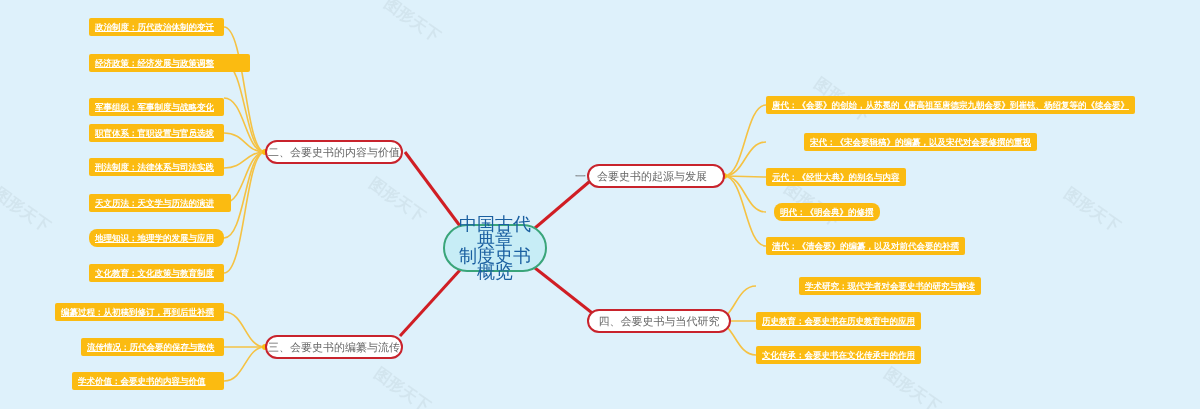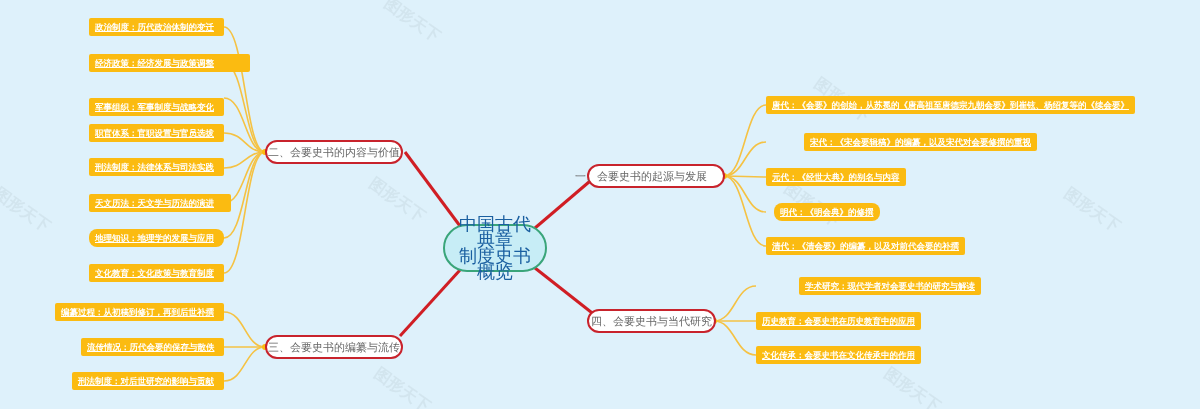--- a/index.html
+++ b/index.html
@@ -109,20 +109,20 @@
 <div class="leaf" style="left:89px;top:158px;width:135px;"><span>刑法制度：法律体系与司法实践</span></div>
 <div class="leaf" style="left:89px;top:194px;width:142px;"><span>天文历法：天文学与历法的演进</span></div>
 <div class="leaf" style="left:89px;top:229px;width:135px;border-radius:8px;"><span>地理知识：地理学的发展与应用</span></div>
 <div class="leaf" style="left:89px;top:264px;width:135px;"><span>文化教育：文化政策与教育制度</span></div>
 
 <div class="branch" style="left:265px;top:335px;width:138px;">
   <span>三、会要史书的编纂与流传</span>
 </div>
 <div class="leaf" style="left:55px;top:303px;width:169px;"><span>编纂过程：从初稿到修订，再到后世补撰</span></div>
 <div class="leaf" style="left:81px;top:338px;width:143px;"><span>流传情况：历代会要的保存与散佚</span></div>
-<div class="leaf" style="left:72px;top:372px;width:152px;"><span>刑法制度：对后世研究的影响与贡献</span></div>
+<div class="leaf" style="left:72px;top:372px;width:152px;"><span>学术价值：会要史书的内容与价值</span></div>
 
-<div class="branch" style="left:587px;top:309px;width:129px;">
+<div class="branch" style="left:587px;top:309px;width:144px;">
   <span>四、会要史书与当代研究</span>
 </div>
 <div class="leaf" style="left:756px;top:277px;margin-left:43px;"><span>学术研究：现代学者对会要史书的研究与解读</span></div>
 <div class="leaf" style="left:756px;top:312px;"><span>历史教育：会要史书在历史教育中的应用</span></div>
 <div class="leaf" style="left:756px;top:346px;"><span>文化传承：会要史书在文化传承中的作用</span></div>
 
 </body></html>

